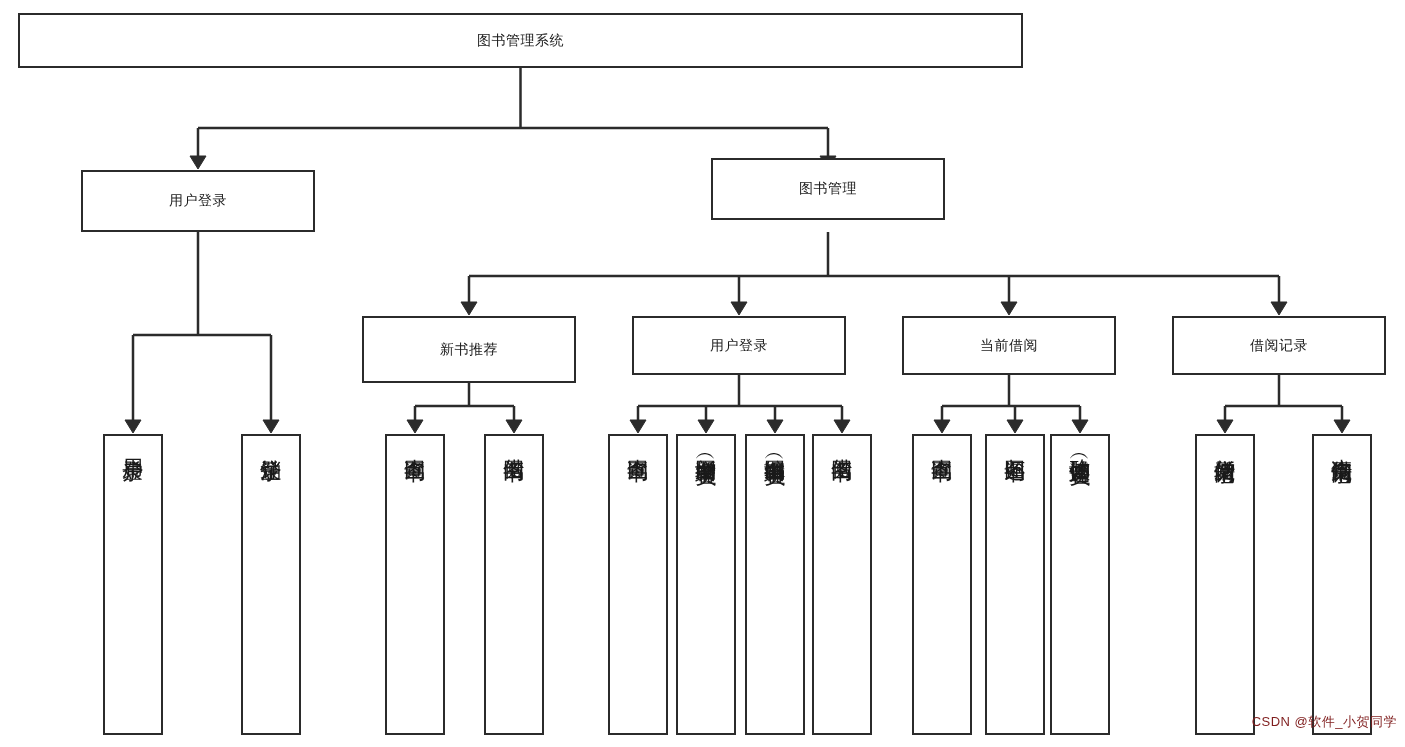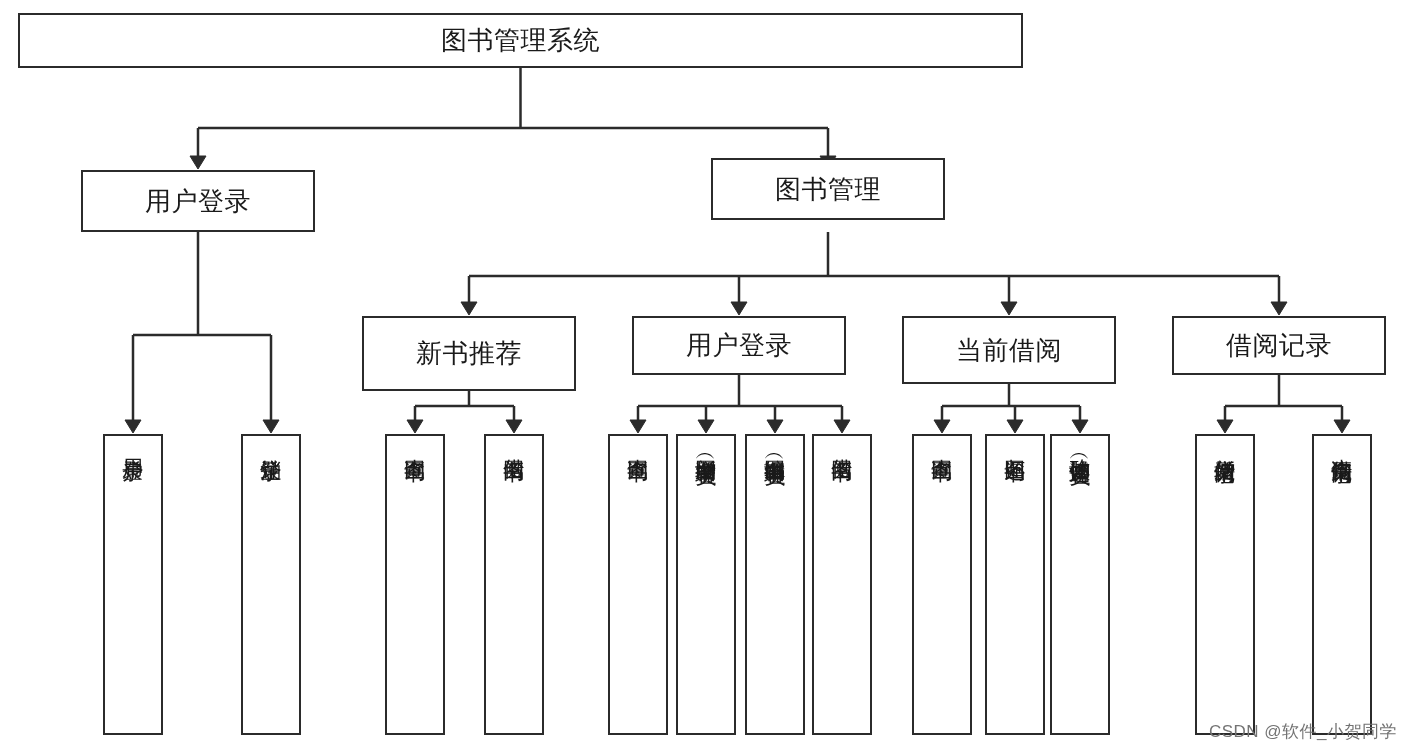--- a/index.html
+++ b/index.html
@@ -30,21 +30,21 @@
     position: absolute;
     box-sizing: border-box;
     border: 2px solid #2b2b2b;
     background: #ffffff;
     display: flex;
     align-items: center;
     justify-content: center;
     color: #1a1a1a;
   }
   .node.horiz .label {
-    font-size: 26px;
+    font-size: 14px;
     line-height: 1.1;
     letter-spacing: 0.5px;
     white-space: nowrap;
   }
   .node.vert {
     align-items: flex-start;
     justify-content: center;
     padding-top: 6px;
   }
   .node.vert .label {
@@ -54,23 +54,23 @@
     line-height: 1.32;
     letter-spacing: 1px;
     white-space: nowrap;
   }
   .node.vert.tall .label {
     line-height: 1.3;
   }
   #watermark {
     position: absolute;
     right: 8px;
-    bottom: 4px;
-    font-size: 17px;
-    color: #737373;
+    bottom: 16px;
+    font-size: 13px;
+    color: #7f1d1d;
     letter-spacing: 0.5px;
     white-space: nowrap;
     user-select: none;
   }
 </style>
 </head>
 <body>
 
 <div id="canvas">
   <svg id="edges" viewBox="0 0 1405 747">
@@ -130,27 +130,27 @@
   <div id="nodes-layer">
       <div class="node horiz" style="left: 18px; top: 13px; width: 1005px; height: 55px;">
         <span class="label">图书管理系统</span>
       </div>
       <div class="node horiz" style="left: 81px; top: 170px; width: 234px; height: 62px;">
         <span class="label">用户登录</span>
       </div>
       <div class="node horiz" style="left: 711px; top: 158px; width: 234px; height: 62px;">
         <span class="label">图书管理</span>
       </div>
-      <div class="node horiz" style="left: 362px; top: 316px; width: 214px; height: 75px;">
+      <div class="node horiz" style="left: 362px; top: 316px; width: 214px; height: 67px;">
         <span class="label">新书推荐</span>
       </div>
       <div class="node horiz" style="left: 632px; top: 316px; width: 214px; height: 59px;">
         <span class="label">用户登录</span>
       </div>
-      <div class="node horiz" style="left: 902px; top: 316px; width: 214px; height: 68px;">
+      <div class="node horiz" style="left: 902px; top: 316px; width: 214px; height: 59px;">
         <span class="label">当前借阅</span>
       </div>
       <div class="node horiz" style="left: 1172px; top: 316px; width: 214px; height: 59px;">
         <span class="label">借阅记录</span>
       </div>
       <div class="node vert" style="left: 103px; top: 434px; width: 60px; height: 301px;">
         <span class="label">用户登录</span>
       </div>
       <div class="node vert" style="left: 241px; top: 434px; width: 60px; height: 301px;">
         <span class="label">注销登录</span>

